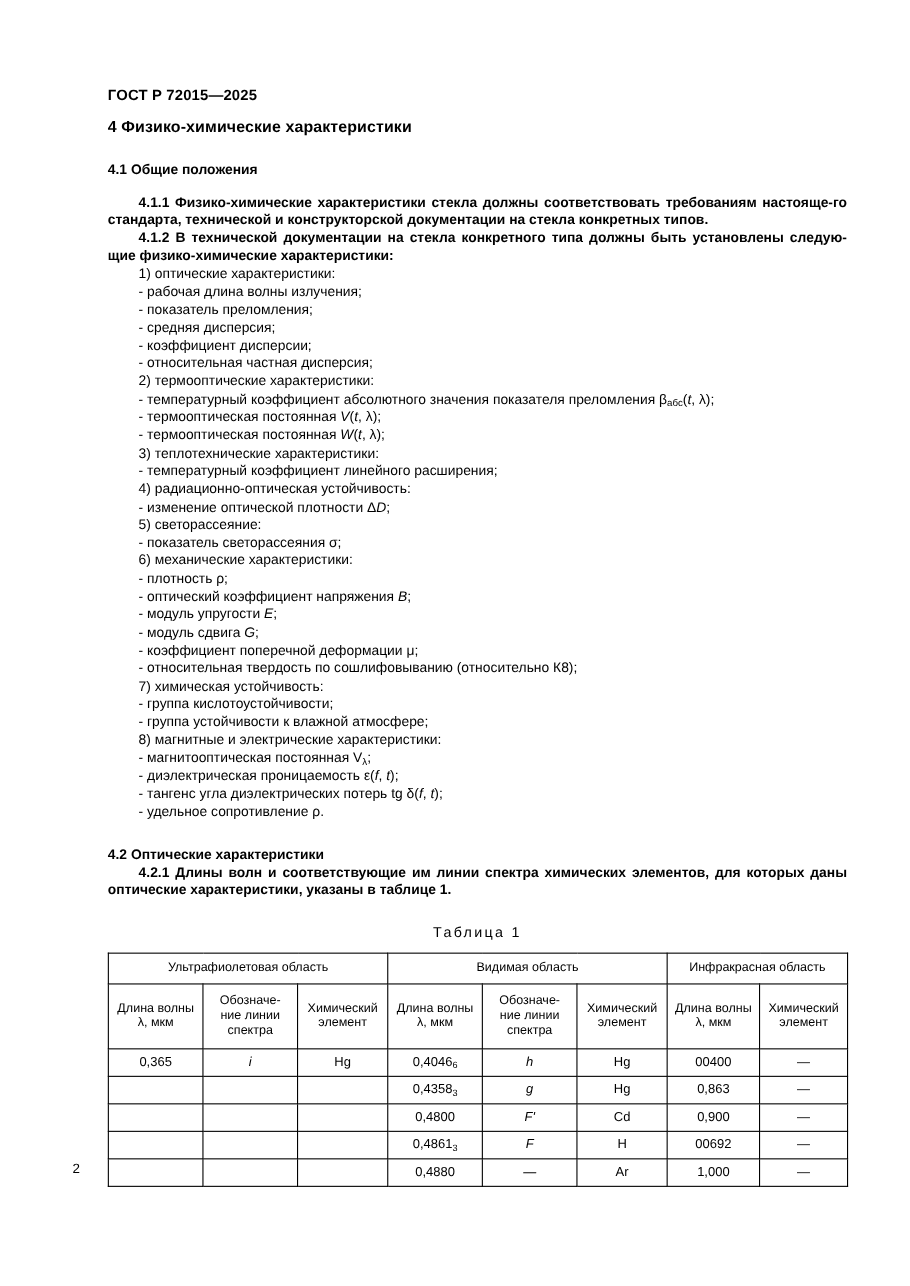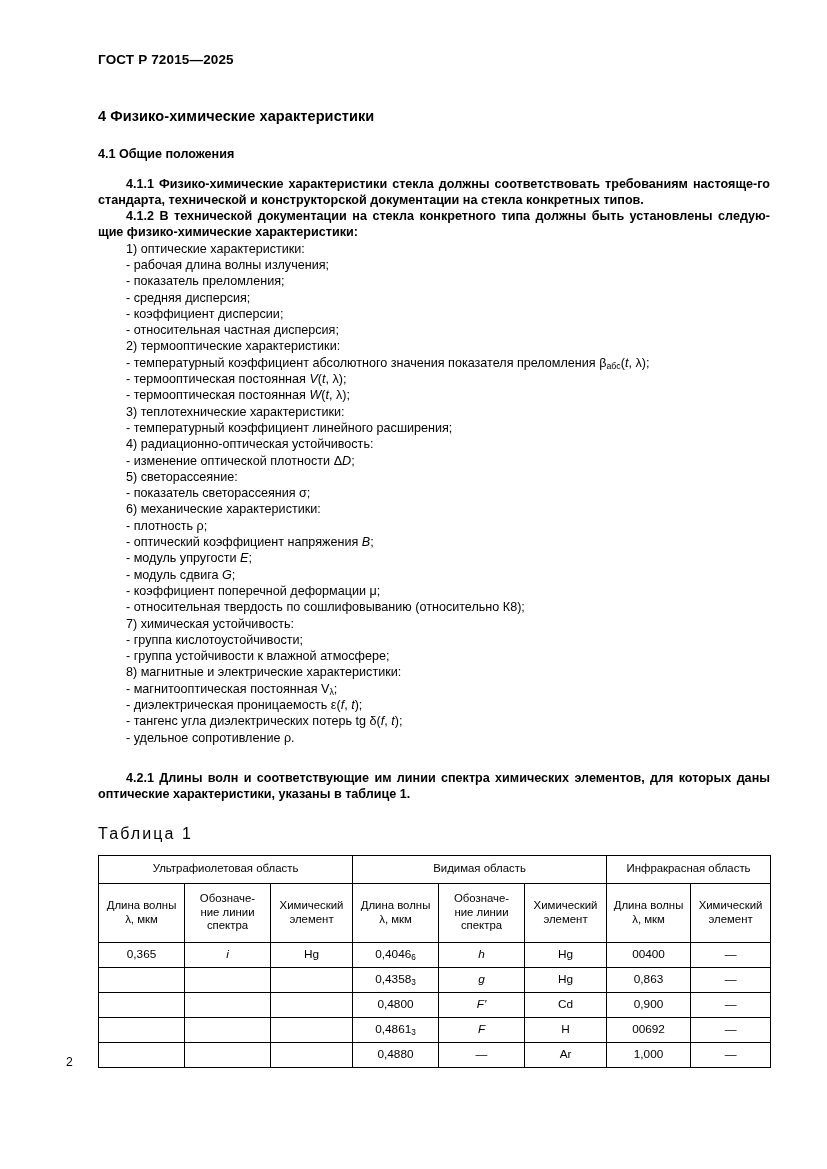--- a/index.html
+++ b/index.html
@@ -17,21 +17,21 @@
     position: relative;
     width: 827px;
     height: 1169px;
     background: #ffffff;
     overflow: hidden;
     box-sizing: border-box;
   }
   .doc-header {
     position: absolute;
     left: 98px;
-    top: 52px;
+    top: 79px;
     font-size: 13.5px;
     font-weight: bold;
     letter-spacing: 0.15px;
   }
   .content {
     position: absolute;
     left: 98px;
     top: 108px;
     width: 672px;
   }
@@ -89,23 +89,24 @@
     vertical-align: -0.28em;
   }
   .block-42 {
     margin-top: 24px;
   }
   .para-421 {
     margin-top: 14px;
   }
   .table-caption {
     margin-top: 22px;
-    font-size: 16px;
+    font-size: 13px;
     letter-spacing: 2.1px;
     line-height: 1.2;
+    text-align: center;
   }
 
   
   table.gost {
     border-collapse: collapse;
     width: 672px;
     margin-top: 11px;
     table-layout: fixed;
   }
   table.gost th,
@@ -187,20 +188,21 @@
         <li>- группа кислотоустойчивости;</li>
         <li>- группа устойчивости к влажной атмосфере;</li>
         <li>8) магнитные и электрические характеристики:</li>
         <li>- магнитооптическая постоянная V<sub>λ</sub>;</li>
         <li>- диэлектрическая проницаемость ε(<span class="italic">f</span>, <span class="italic">t</span>);</li>
         <li>- тангенс угла диэлектрических потерь tg δ(<span class="italic">f</span>, <span class="italic">t</span>);</li>
         <li>- удельное сопротивление ρ.</li>
       </ul>
 
     <div class="block-42">
+      <h2 class="sub-title-2">4.2 Оптические характеристики</h2>
 
       <p class="para para-421">4.2.1 Длины волн и соответствующие им линии спектра химических элементов, для которых даны оптические характеристики, указаны в таблице 1.</p>
     </div>
 
     <div class="table-caption">Таблица 1</div>
 
     <table class="gost">
       <colgroup>
         <col style="width:86px">
           <col style="width:86px">

